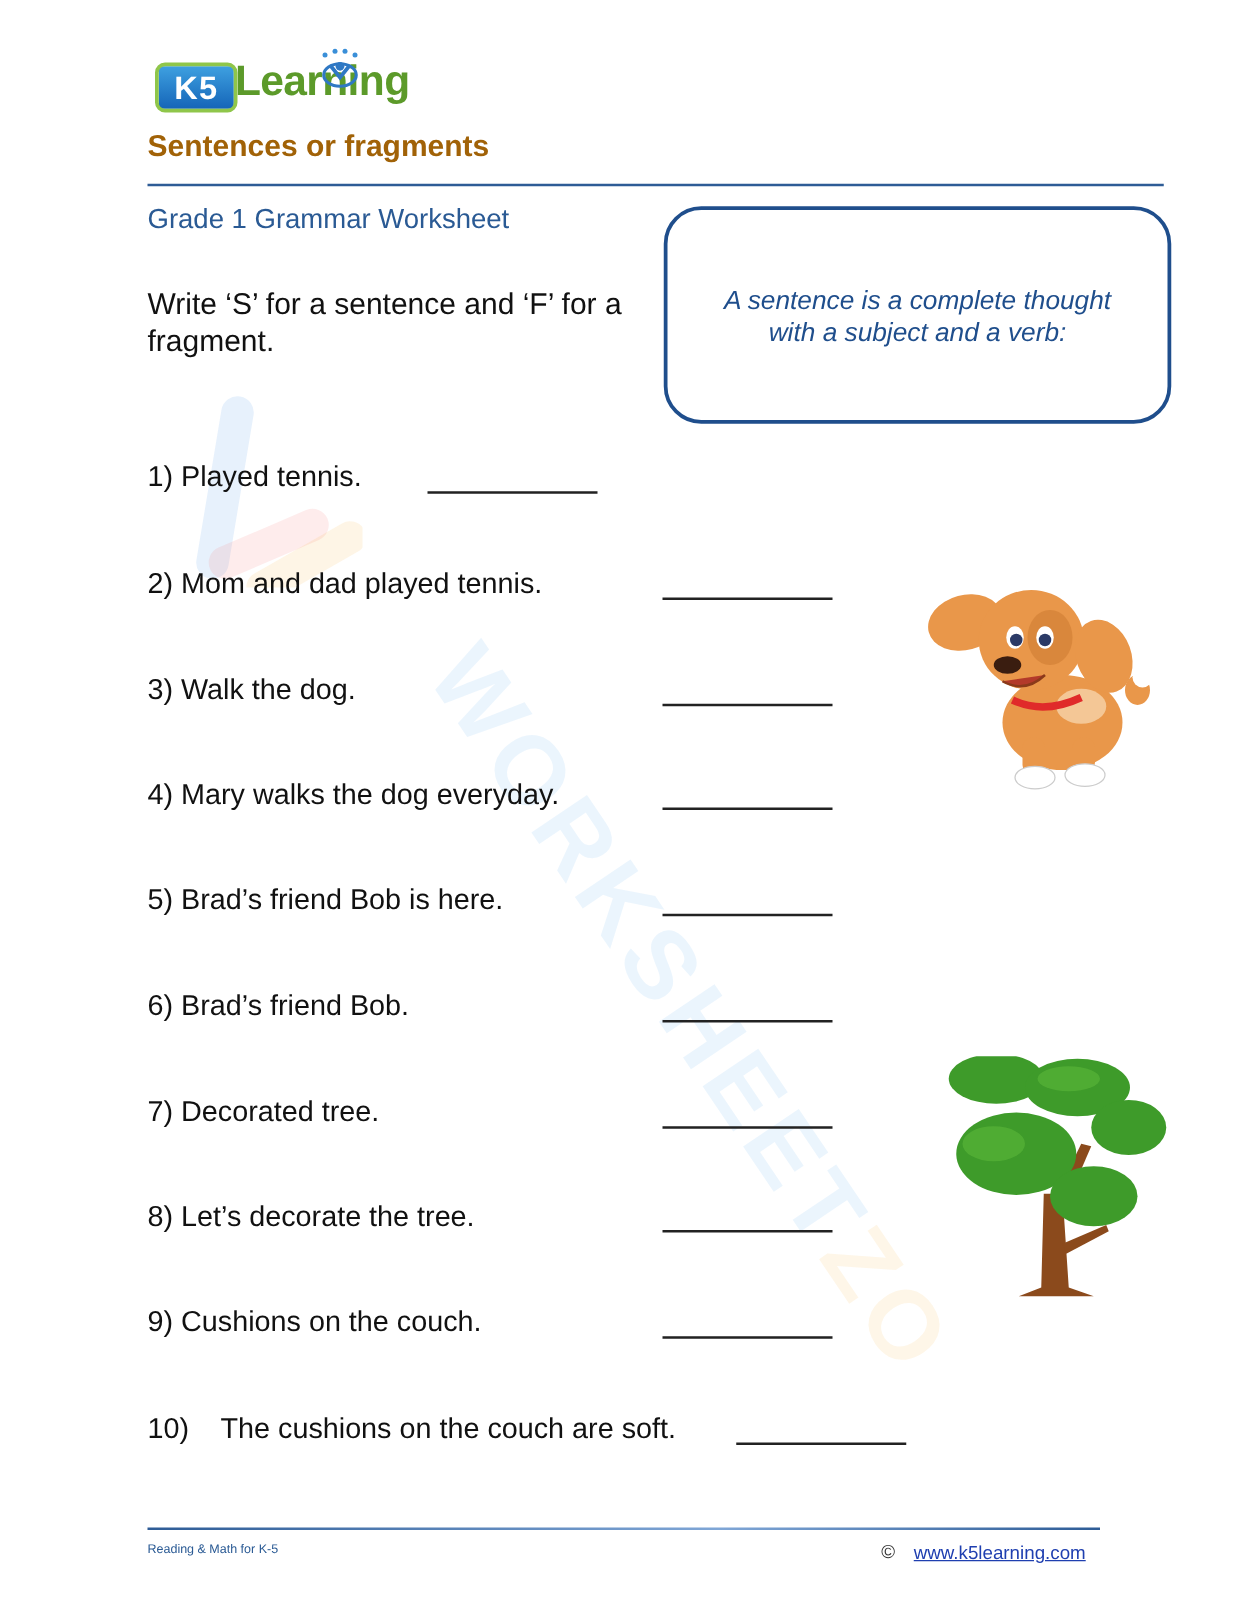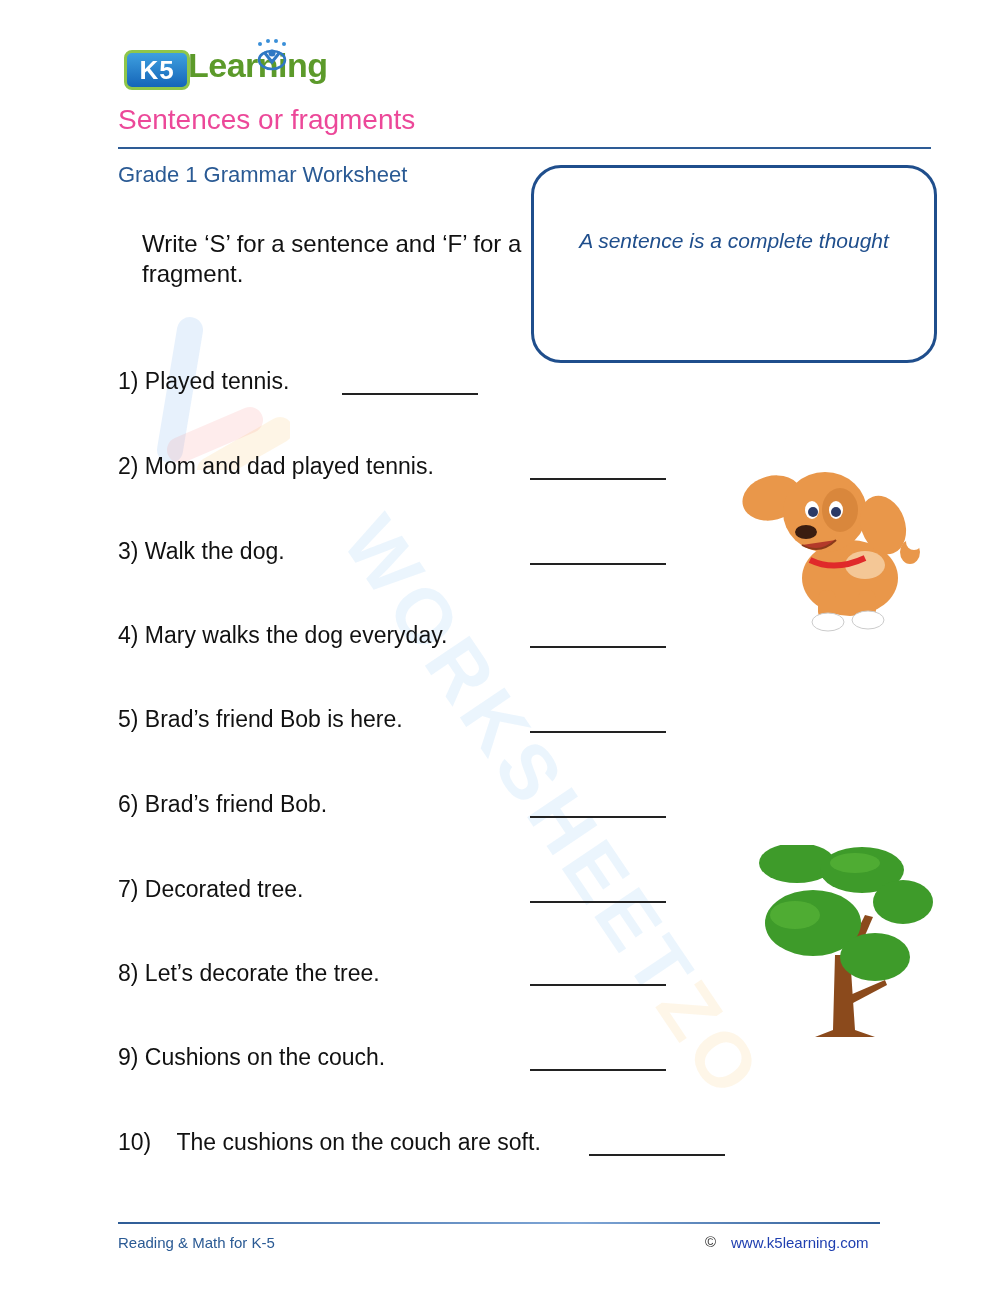--- a/index.html
+++ b/index.html
@@ -36,57 +36,57 @@
     }
     .logo-word {
       position: absolute; left: 68px; top: 8px;
       color: #5c9a2a; font-weight: bold; font-size: 34px;
       font-family: "Liberation Sans", sans-serif;
       letter-spacing: -0.5px;
     }
     .logo-person { position: absolute; left: 132px; top: 0px; }
 
     .title {
-      left: 118px; top: 104px; font-size: 28px; font-weight: normal; color: #ec4899;
+      left: 118px; top: 104px; font-size: 24px; font-weight: bold; color: #a16207;
     }
     .title-rule {
       left: 118px; top: 147px; width: 813px; height: 2px; background: #2e5c96;
     }
     .subtitle {
       left: 118px; top: 162px; font-size: 22px; color: #2a5a94;
     }
     .instructions {
-      left: 118px; top: 229px; width: 380px; font-size: 24px; line-height: 30px; color: #111; margin-left: 24px;
+      left: 118px; top: 229px; width: 380px; font-size: 24px; line-height: 30px; color: #111;
     }
 
     .def-box {
-      left: 531px; top: 165px; width: 406px; height: 198px;
+      left: 531px; top: 165px; width: 406px; height: 174px;
       border: 3px solid #1f4e8c; border-radius: 30px; box-sizing: border-box;
     }
     .def-text {
       position: absolute; left: 0; right: 0; top: 60px; text-align: center;
       font-style: italic; font-size: 21px; line-height: 26px; color: #1f4e8c;
     }
 
     .q-text { font-size: 23px; color: #111; white-space: pre; margin-top: 43px; }
     .blank {
       position: absolute; width: 136px; height: 2px; background: #222;
     }
 
     .dog { left: 740px; top: 460px; }
     .tree { left: 755px; top: 845px; }
 
     .footer-rule {
       left: 118px; top: 1222px; width: 762px; height: 2px;
       background: linear-gradient(90deg, #2e5c96, #7fa6d6 60%, #2e5c96);
     }
-    .footer-left { left: 118px; top: 1234px; font-size: 15px; color: #2a5a94; }
+    .footer-left { left: 118px; top: 1234px; font-size: 10px; color: #2a5a94; }
     .footer-copy { left: 705px; top: 1233px; font-size: 15px; color: #333; }
     .footer-link {
-      left: 731px; top: 1234px; font-size: 15px; color: #1f3fb0; 
+      left: 731px; top: 1234px; font-size: 15px; color: #1f3fb0; text-decoration: underline;
     }
   </style>
 </head>
 <body>
 
 <div class="watermark">
   <svg class="abs" style="left:0;top:20px" width="140" height="160">
     <line x1="40" y1="20" x2="20" y2="140" stroke="rgba(120,180,240,0.18)" stroke-width="26" stroke-linecap="round"></line>
     <line x1="30" y1="140" x2="100" y2="110" stroke="rgba(245,130,130,0.15)" stroke-width="26" stroke-linecap="round"></line>
     <line x1="60" y1="160" x2="130" y2="120" stroke="rgba(250,190,90,0.15)" stroke-width="26" stroke-linecap="round"></line>
@@ -112,20 +112,21 @@
 
 <div class="abs title">Sentences or fragments</div>
 <div class="abs title-rule"></div>
 <div class="abs subtitle">Grade 1 Grammar Worksheet</div>
 
 <div class="abs instructions">Write ‘S’ for a sentence and ‘F’ for a fragment.</div>
 
 <div class="abs def-box">
   <div class="def-text">
     <div>A sentence is a complete thought</div>
+    <div>with a subject and a verb:</div>
   </div>
 </div>
 
 <div class="abs" style="left:118px;top:368px">
   <span class="q-text">1) Played tennis.</span>
 </div>
 <div class="blank" style="left:342px;top:393px"></div>
 
 <div class="abs" style="left:118px;top:453px">
   <span class="q-text">2) Mom and dad played tennis.</span>

